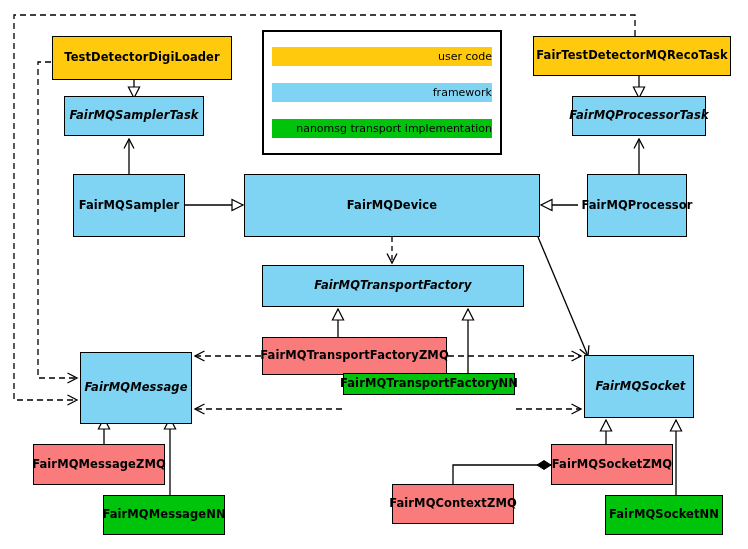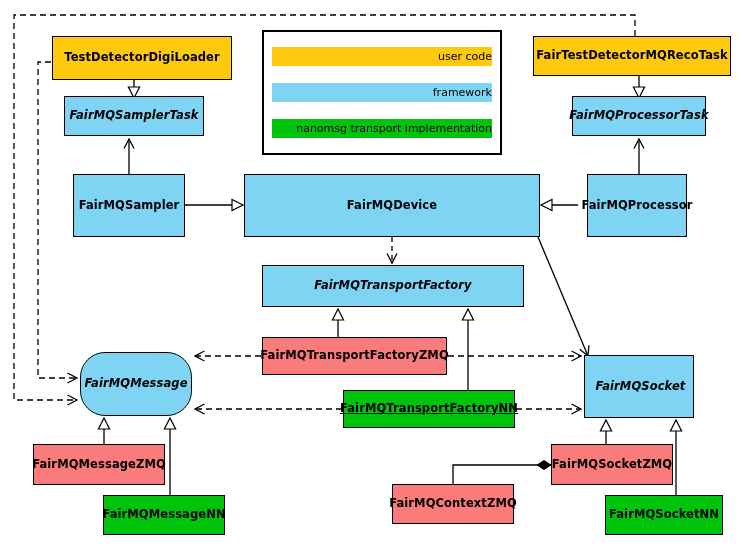--- a/index.html
+++ b/index.html
@@ -193,24 +193,24 @@
       </div>
       <div class="node c-user" style="left: 533px; top: 36px; width: 198px; height: 40px;">
         <span>FairTestDetectorMQRecoTask</span>
       </div>
       <div class="node c-frame abstract" style="left: 262px; top: 265px; width: 262px; height: 42px; align-items: center;">
         <span>FairMQTransportFactory</span>
       </div>
       <div class="node c-zeromq" style="left: 262px; top: 337px; width: 185px; height: 38px;">
         <span>FairMQTransportFactoryZMQ</span>
       </div>
-      <div class="node c-nanomsg" style="left: 343px; top: 390px; width: 172px; height: 38px; text-decoration: underline;">
+      <div class="node c-nanomsg" style="left: 343px; top: 373px; width: 172px; height: 22px;">
         <span>FairMQTransportFactoryNN</span>
       </div>
-      <div class="node c-frame abstract" style="left: 80px; top: 352px; width: 112px; height: 64px; border-radius: 25px;">
+      <div class="node c-frame abstract" style="left: 80px; top: 352px; width: 112px; height: 72px;">
         <span>FairMQMessage</span>
       </div>
       <div class="node c-zeromq" style="left: 33px; top: 444px; width: 132px; height: 41px;">
         <span>FairMQMessageZMQ</span>
       </div>
       <div class="node c-nanomsg" style="left: 103px; top: 495px; width: 122px; height: 40px; align-items: center;">
         <span>FairMQMessageNN</span>
       </div>
       <div class="node c-frame abstract" style="left: 584px; top: 355px; width: 110px; height: 63px; padding-left: 7px;">
         <span>FairMQSocket</span>

